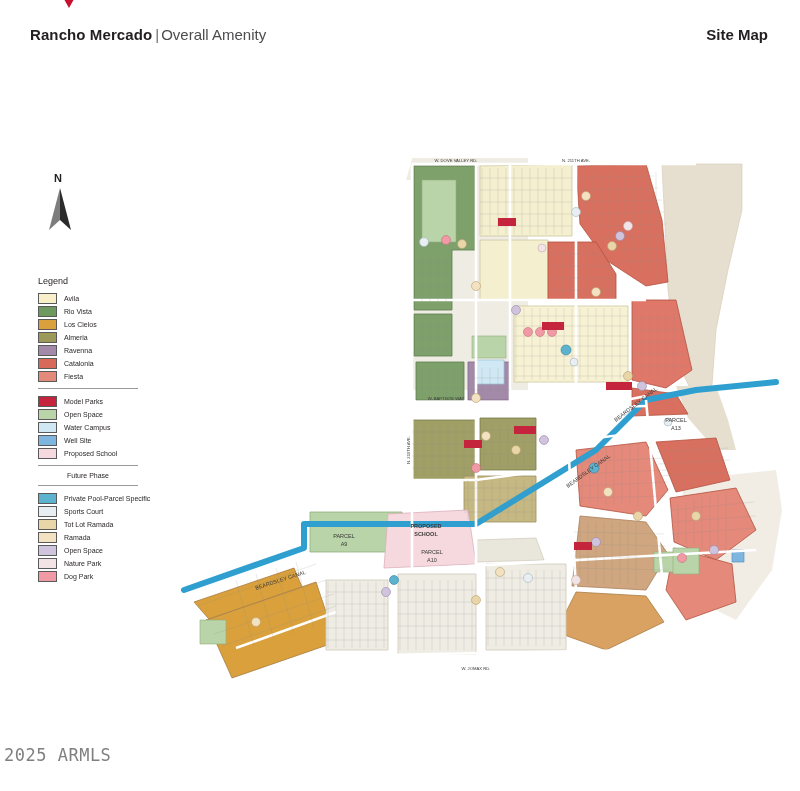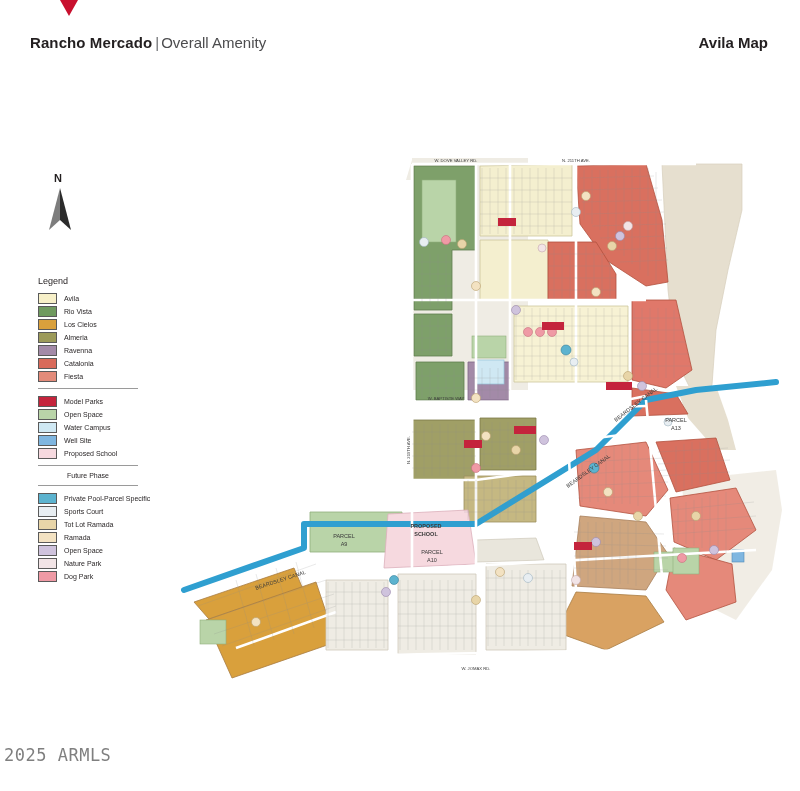--- a/index.html
+++ b/index.html
@@ -12,21 +12,21 @@
     height: 791px;
     position: relative;
     font-family: "Liberation Sans", sans-serif;
     color: #231f20;
     overflow: hidden;
   }
 
   
   .header {
     position: absolute;
-    top: 12px;
+    top: 4px;
     left: 0;
     width: 800px;
     height: 52px;
   }
   .logo-mark {
     position: absolute;
     left: 56px;
     top: -12px;
     width: 26px;
     height: 26px;
@@ -152,21 +152,21 @@
 
 <div class="header">
   <div class="logo-mark">
     <svg width="26" height="26" viewBox="0 0 26 26">
       <path d="M4 0 L22 0 L13 16 Z" fill="#c8102e"></path>
     </svg>
   </div>
   <div class="title-group">
     <span class="title-main">Rancho Mercado</span><span class="title-divider">|</span><span class="title-sub">Overall Amenity</span>
   </div>
-  <div class="header-right">Avila Map</div>
+  <div class="header-right">Site Map</div>
 </div>
 
 <div class="watermark">2025 ARMLS</div>
 
 <div class="north">
   <div class="north-label">N</div>
   <svg width="46" height="82" viewBox="0 0 46 82">
     <path d="M22 16 L33 58 L22 48 Z" fill="#2b2b2b"></path>
     <path d="M22 16 L11 58 L22 48 Z" fill="#7d7d7d"></path>
   </svg>

